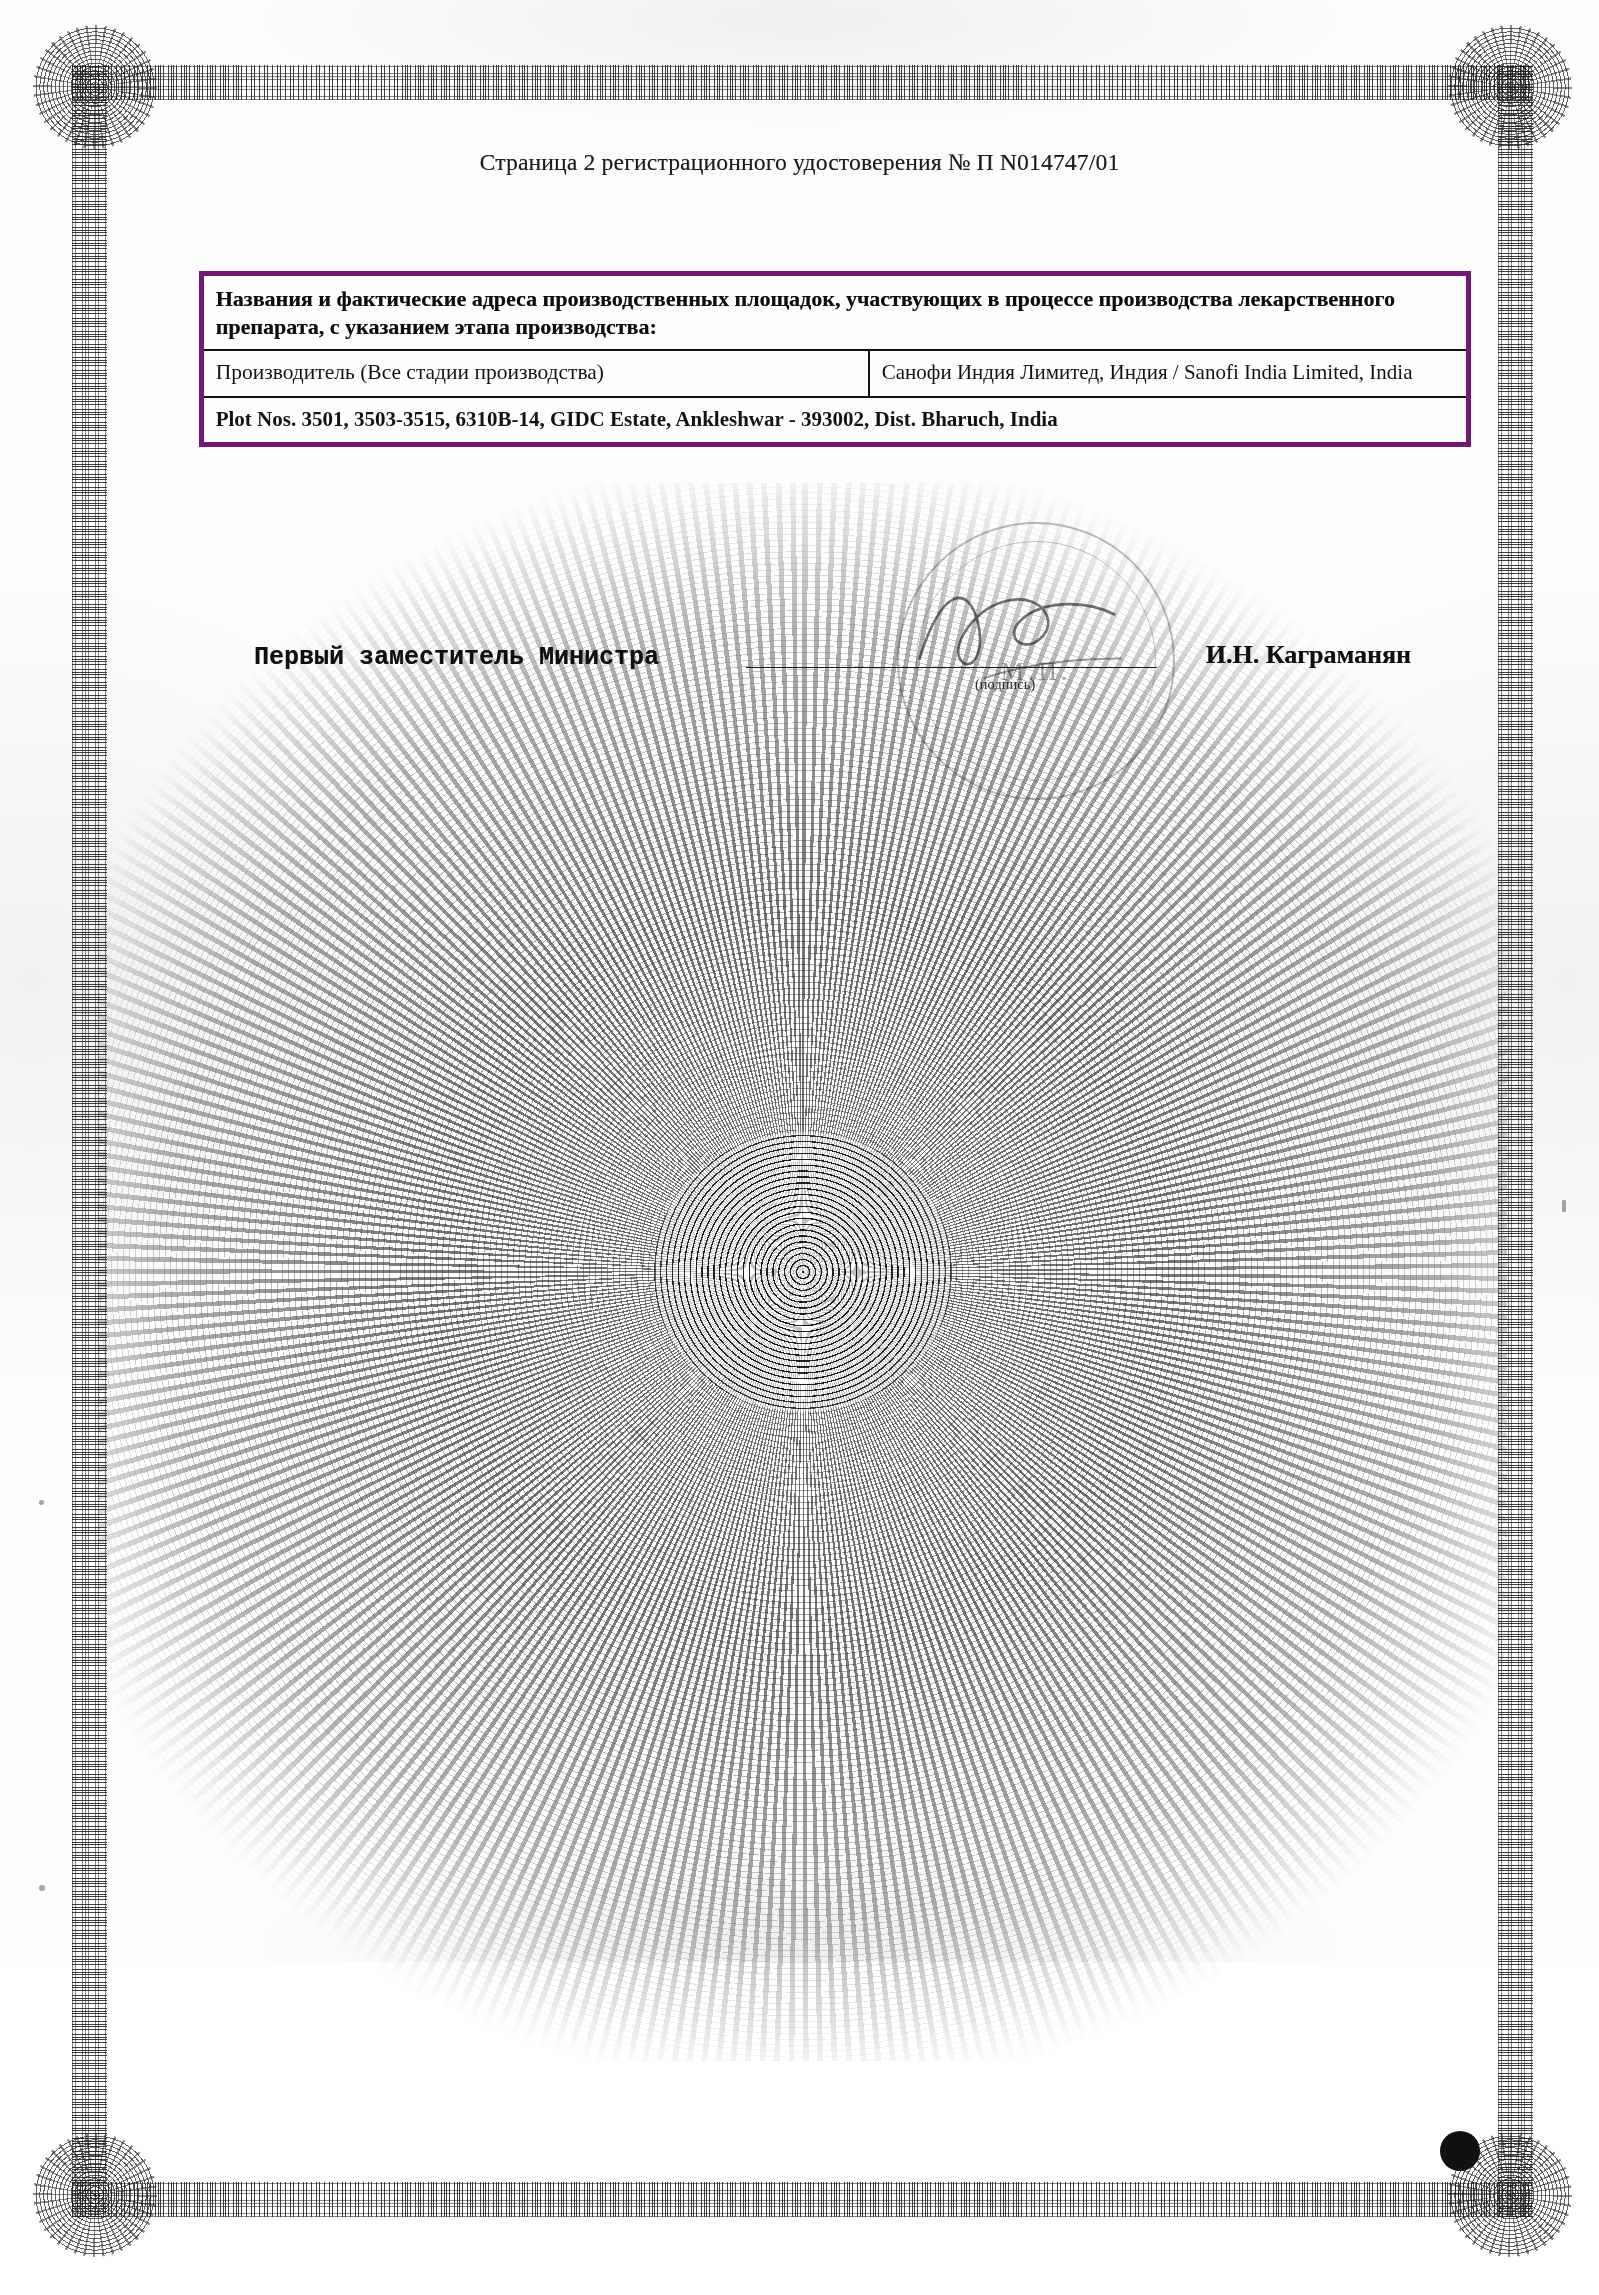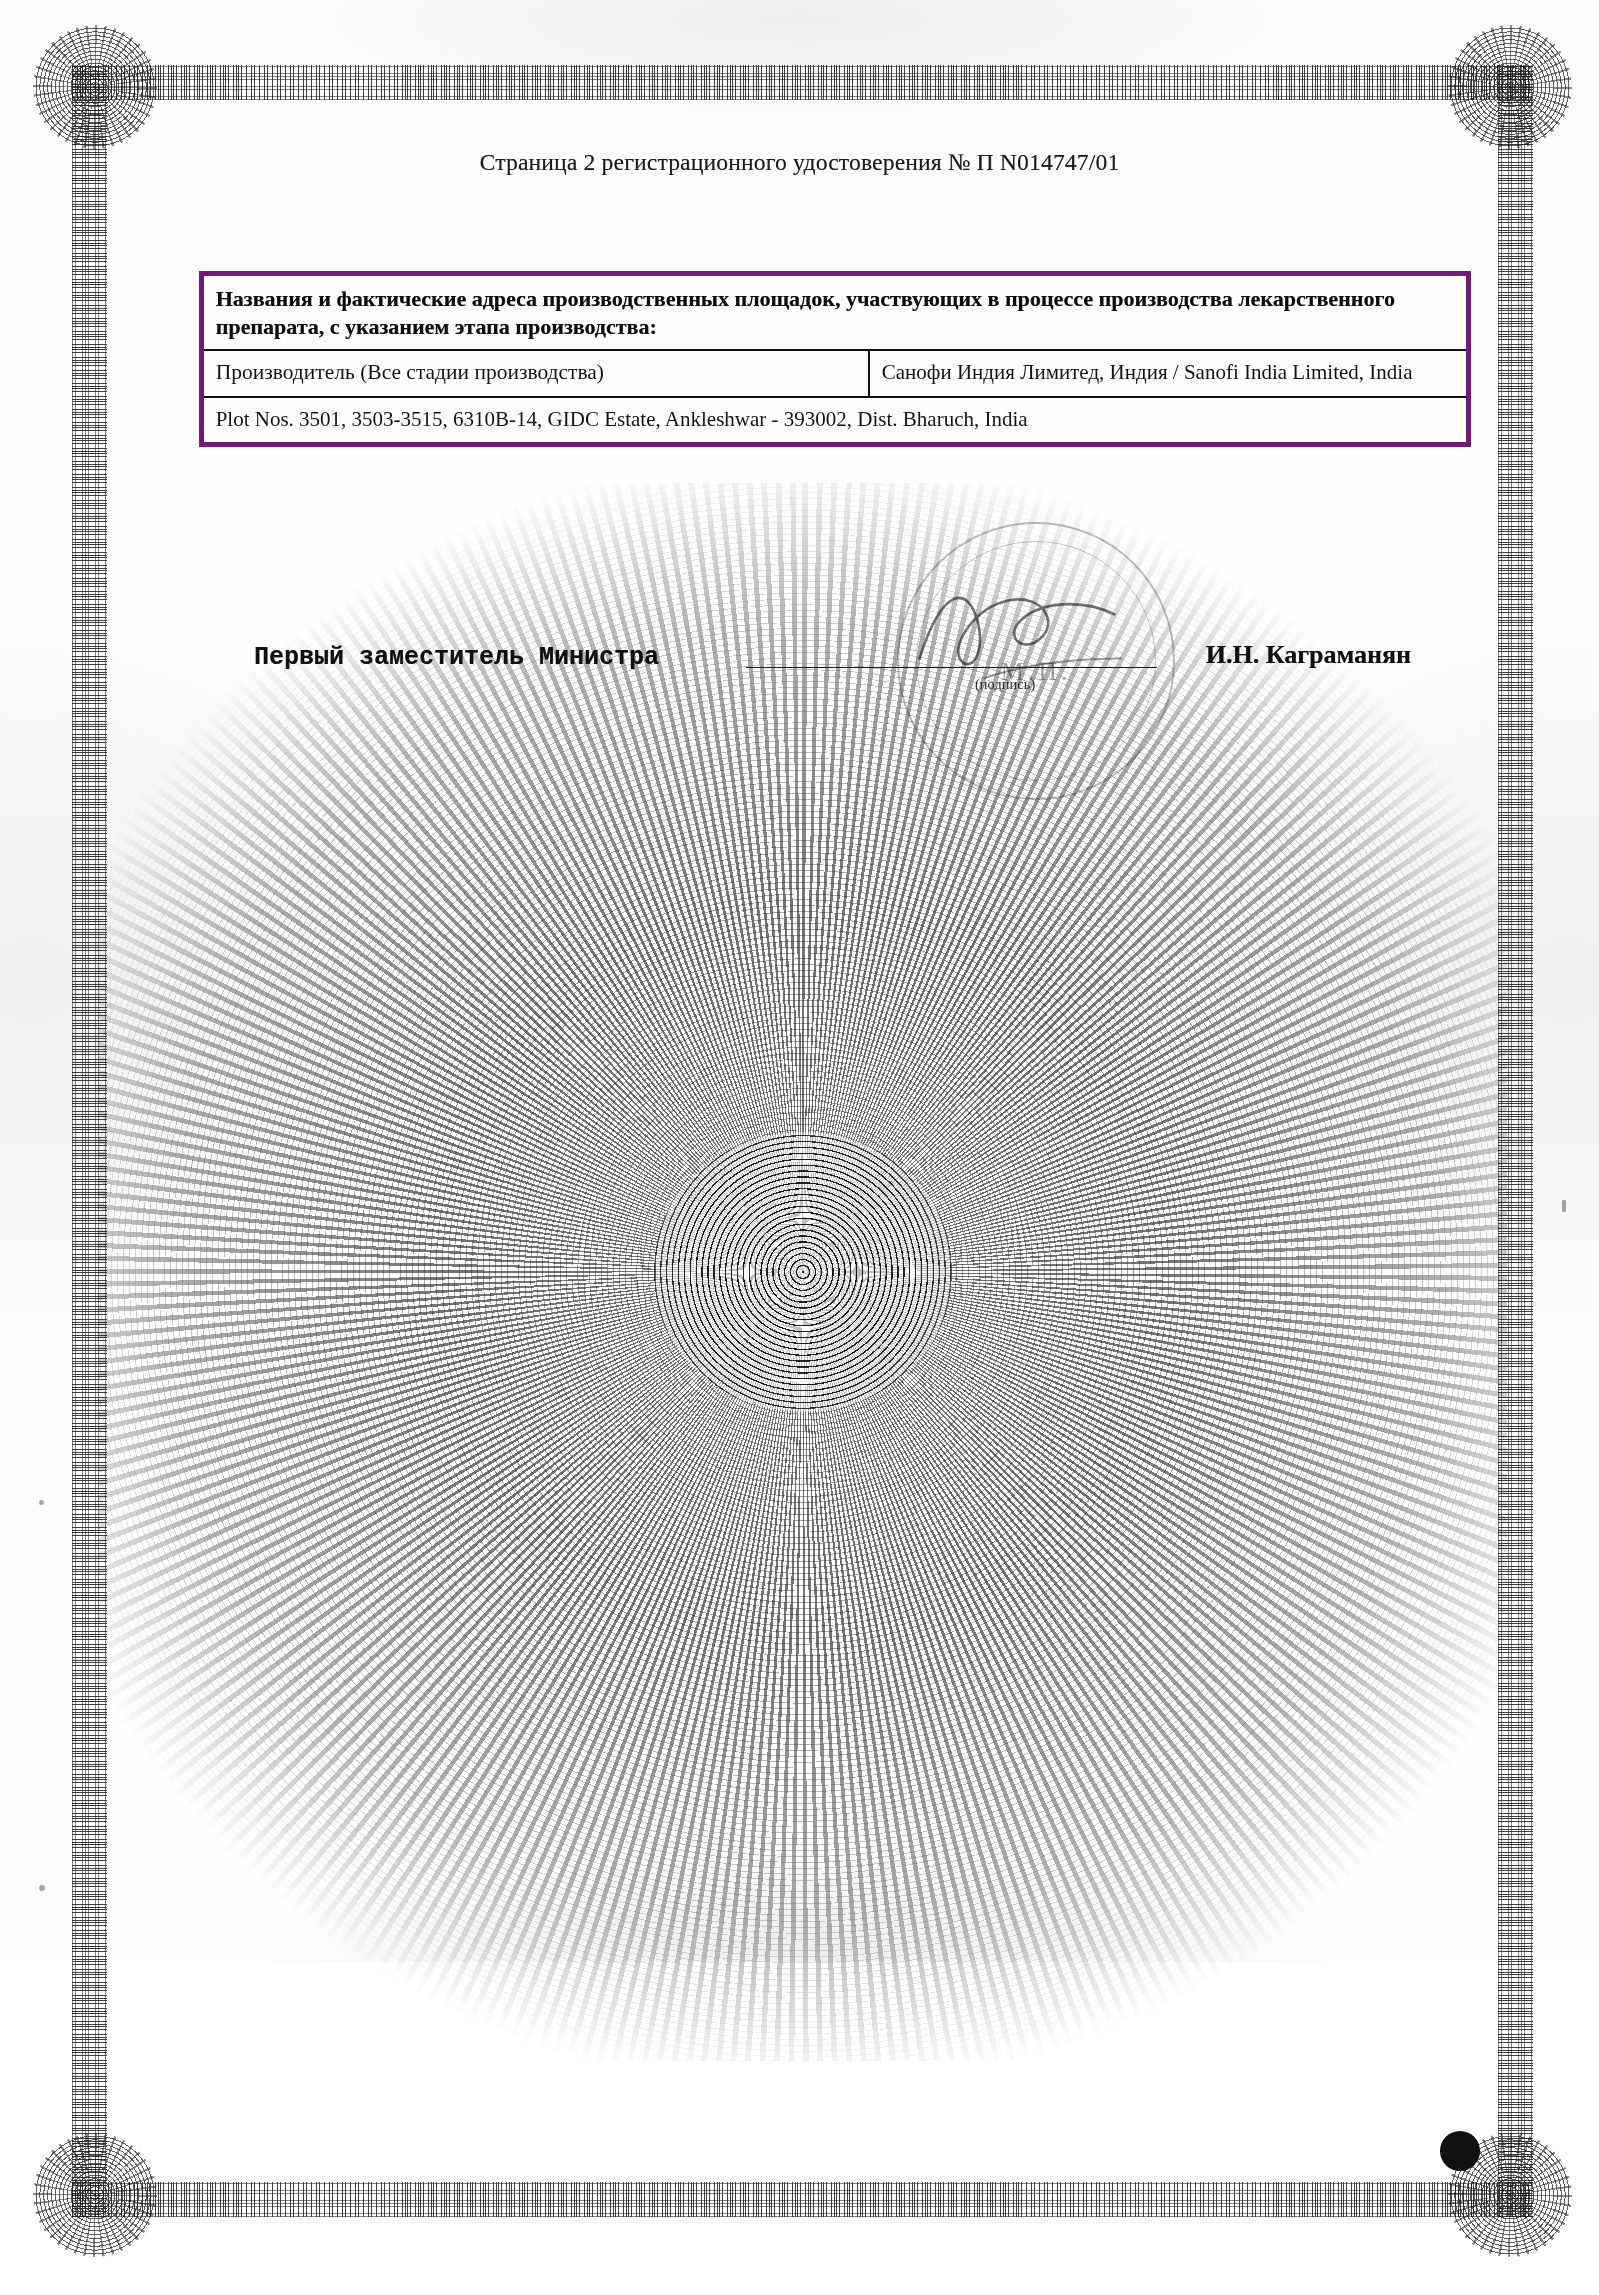--- a/index.html
+++ b/index.html
@@ -186,20 +186,21 @@
     padding: 7.8px 10.4px 9px 11.7px;
     font-size: 21px;
     line-height: 1.32;
     color: #131313;
   }
   #sites-address-cell {
     padding: 7.8px 10.4px 9px 11.7px;
     font-size: 21px;
     line-height: 1.3;
     color: #131313;
+    font-weight: bold;
   }
 
   
   #signature-block {
     position: absolute;
     left: 254px;
     top: 636px;
     width: 1174px;
     height: 52px;
   }

